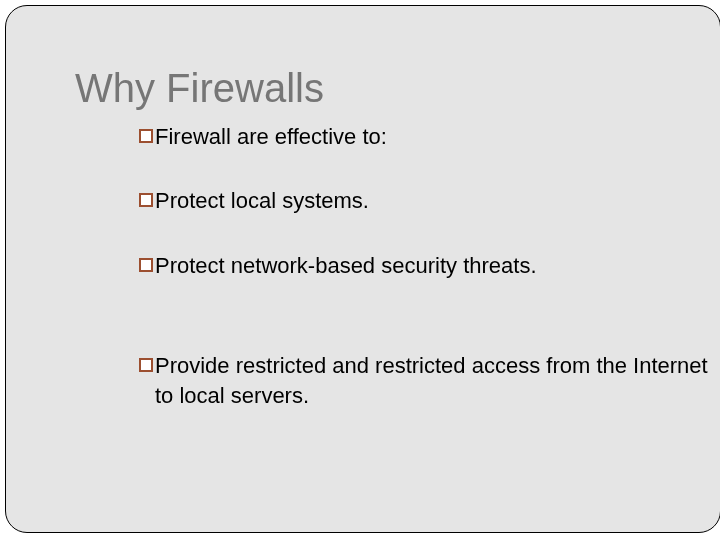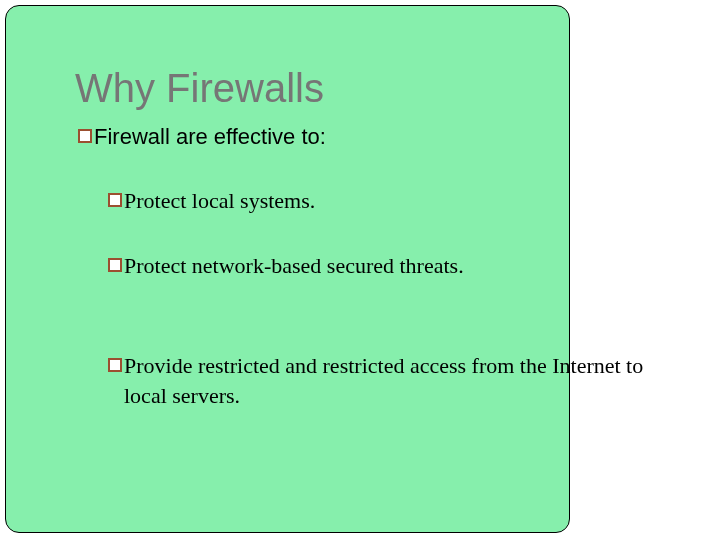--- a/index.html
+++ b/index.html
@@ -12,26 +12,26 @@
     height: 540px;
     background: #ffffff;
     font-family: "Liberation Sans", sans-serif;
     overflow: hidden;
   }
 
   #slide {
     position: absolute;
     left: 5px;
     top: 5px;
-    width: 565px;
+    width: 716px;
     height: 528px;
     box-sizing: border-box;
     border: 1px solid #000000;
-    border-radius: 14px;
-    background: #86efac;
+    border-radius: 22px;
+    background: #e5e5e5;
   }
 
   #slide-title {
     position: absolute;
     left: 69px;
     top: 59px;
     font-size: 40px;
     line-height: 46px;
     color: #767676;
     letter-spacing: 0px;
@@ -44,29 +44,29 @@
     top: 116px;
     width: 709px;
   }
 
   .bullet-row {
     display: flex;
     align-items: flex-start;
     font-size: 22px;
     line-height: 30px;
     color: #000000;
+    justify-content: flex-end;
   }
 
   .bullet-row.level-1 {
     padding-left: 72px;
   }
 
   .bullet-row.level-2 {
     padding-left: 102px;
-    font-family: Liberation Serif, serif;
   }
 
   .bullet-glyph {
     flex: 0 0 auto;
     width: 14px;
     height: 14px;
     box-sizing: border-box;
     border: 2px solid #9c4f30;
     background: #ffffff;
     margin-top: 7px;
@@ -100,21 +100,21 @@
 
     <div class="bullet-row level-2">
       <span class="bullet-glyph"></span>
       <span class="bullet-text">Protect local systems.</span>
     </div>
 
     <div class="spacer-md"></div>
 
     <div class="bullet-row level-2">
       <span class="bullet-glyph"></span>
-      <span class="bullet-text">Protect network-based secured threats.</span>
+      <span class="bullet-text">Protect network-based security threats.</span>
     </div>
 
     <div class="spacer-md"></div>
 
 
     <div class="spacer-md"></div>
 
     <div class="bullet-row level-2">
       <span class="bullet-glyph"></span>
       <span class="bullet-text">Provide restricted and restricted access from the Internet to local servers.</span>

